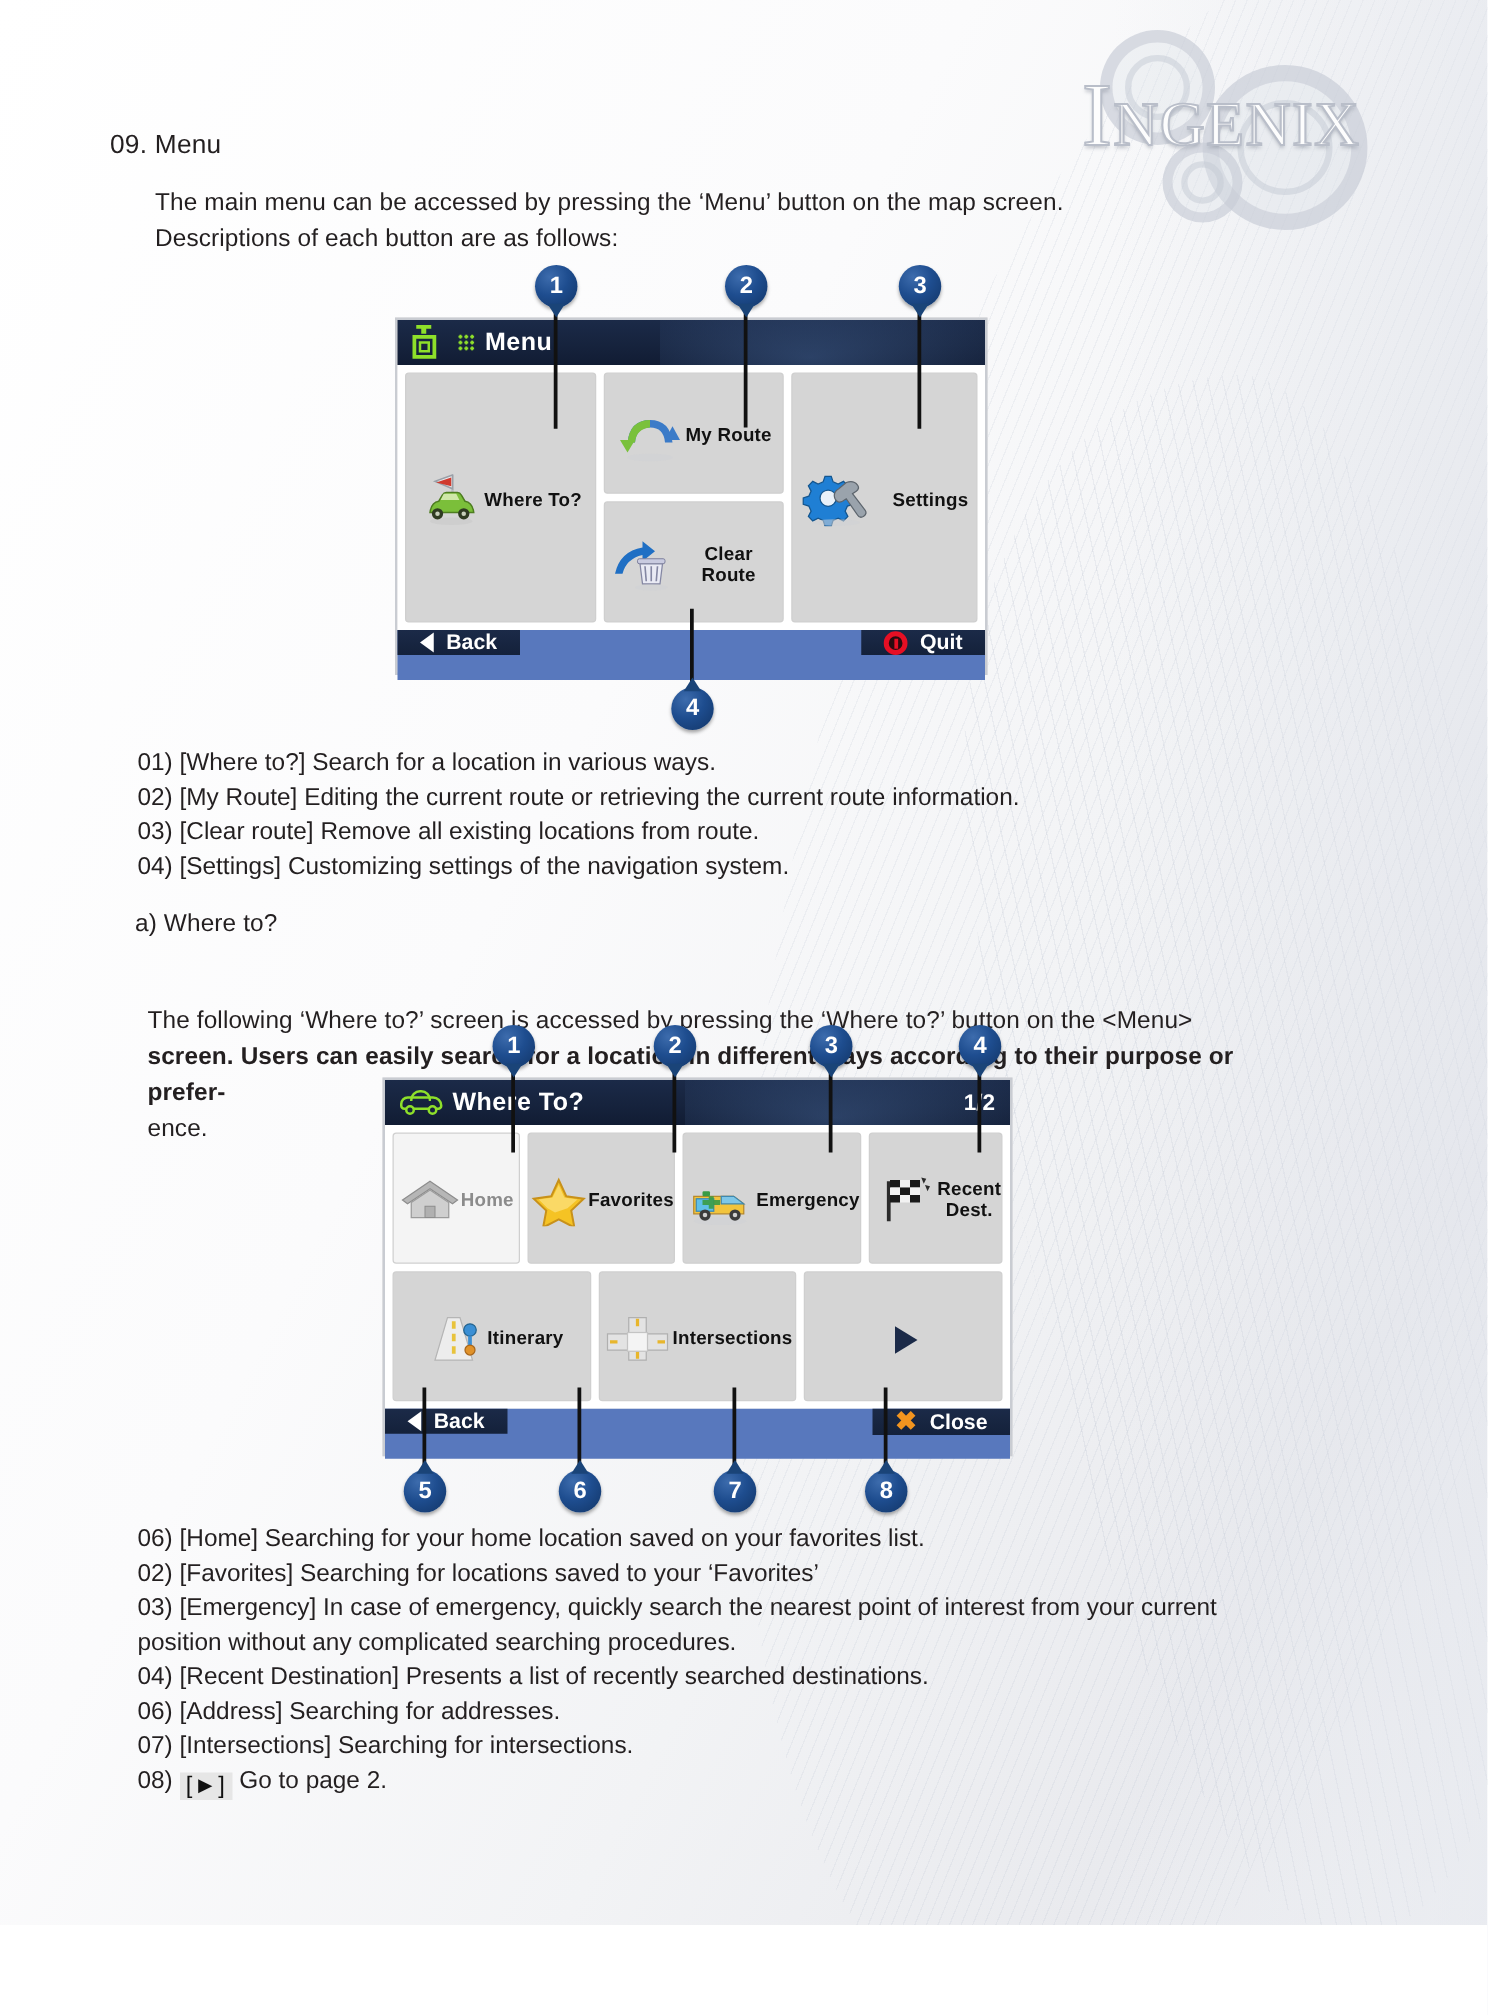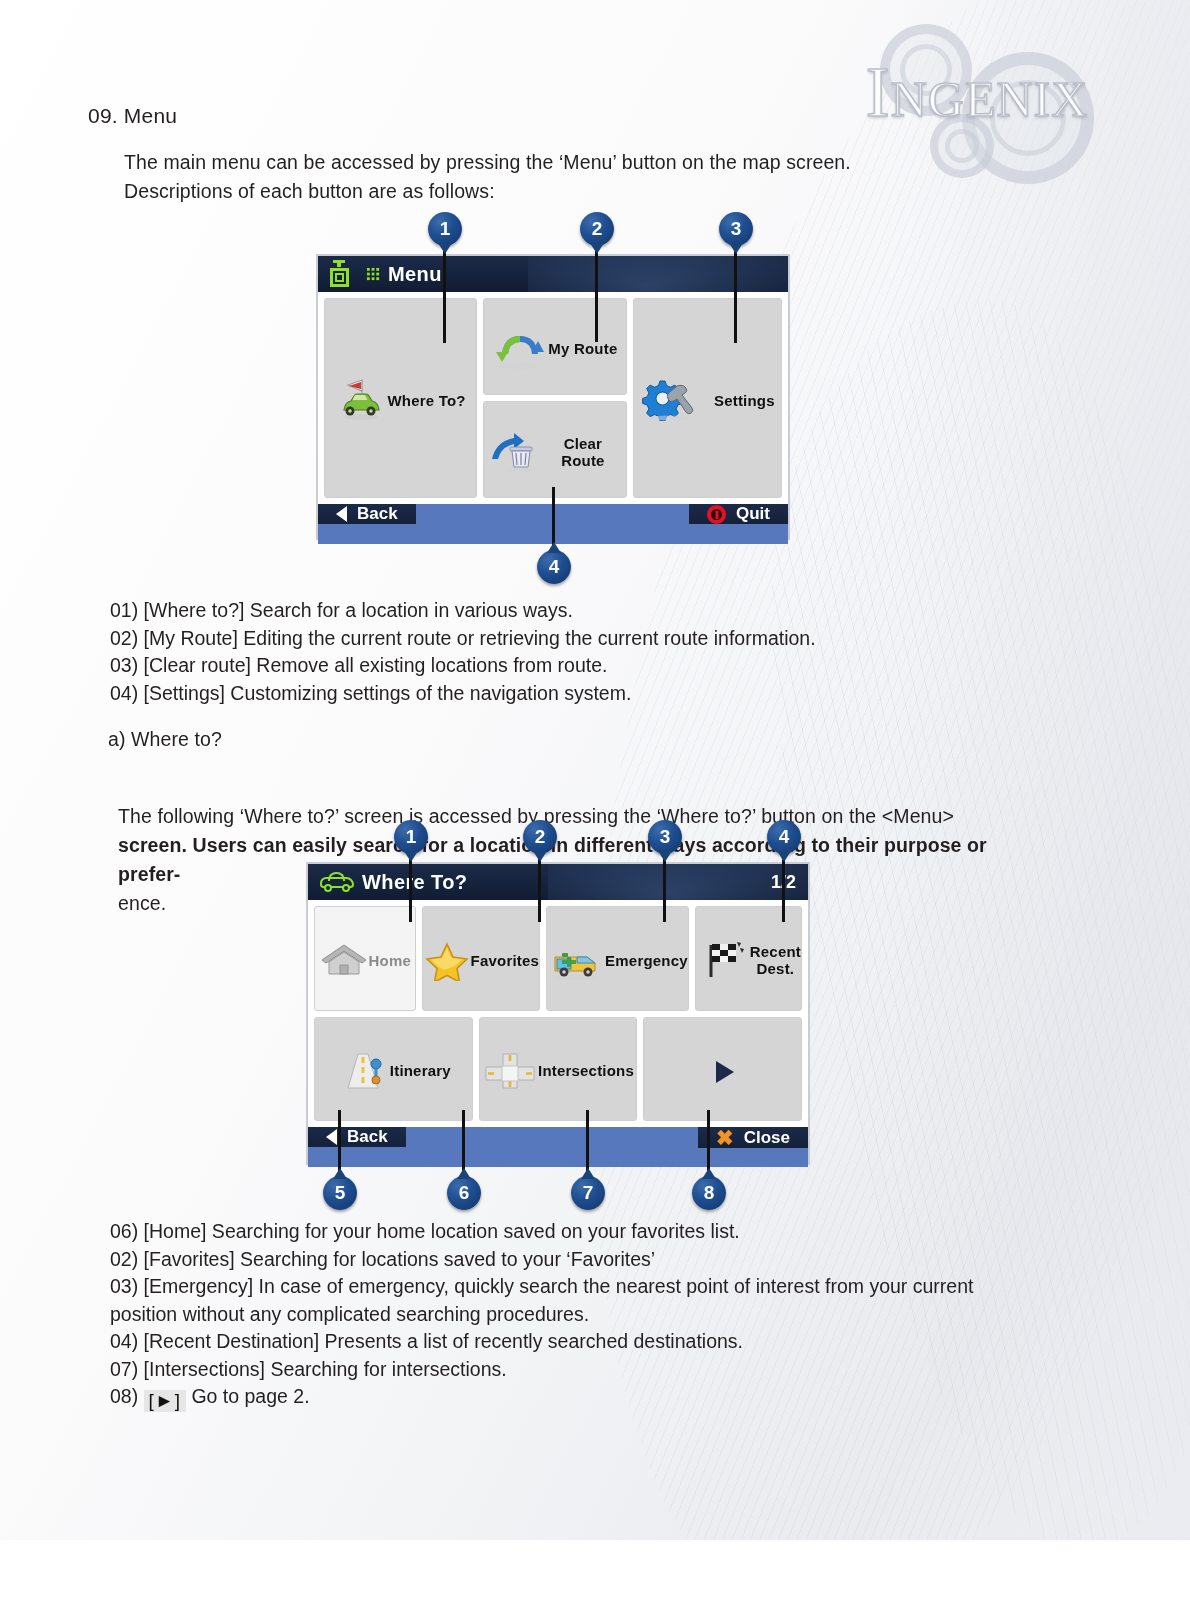--- a/index.html
+++ b/index.html
@@ -556,19 +556,20 @@
 <div class="leader" style="left:586px; top:1110px; height:70px;"></div>
 
 <div class="bubble up" style="left:692px; top:1176px;">8</div>
 <div class="leader" style="left:707px; top:1110px; height:70px;"></div>
 
 <div class="list l2">
   <div>06) [Home] Searching for your home location saved on your favorites list.</div>
   <div>02) [Favorites] Searching for locations saved to your ‘Favorites’</div>
   <div>03) [Emergency] In case of emergency, quickly search the nearest point of interest from your current position without any complicated searching procedures.</div>
   <div>04) [Recent Destination] Presents a list of recently searched destinations.</div>
+  <div>06) [Address] Searching for addresses.</div>
   <div>07) [Intersections] Searching for intersections.</div>
   <div>
     <span>08)</span>
     <span class="go-icon">[►]</span>
     <span>Go to page 2.</span>
   </div>
 </div>
 
 </body></html>

